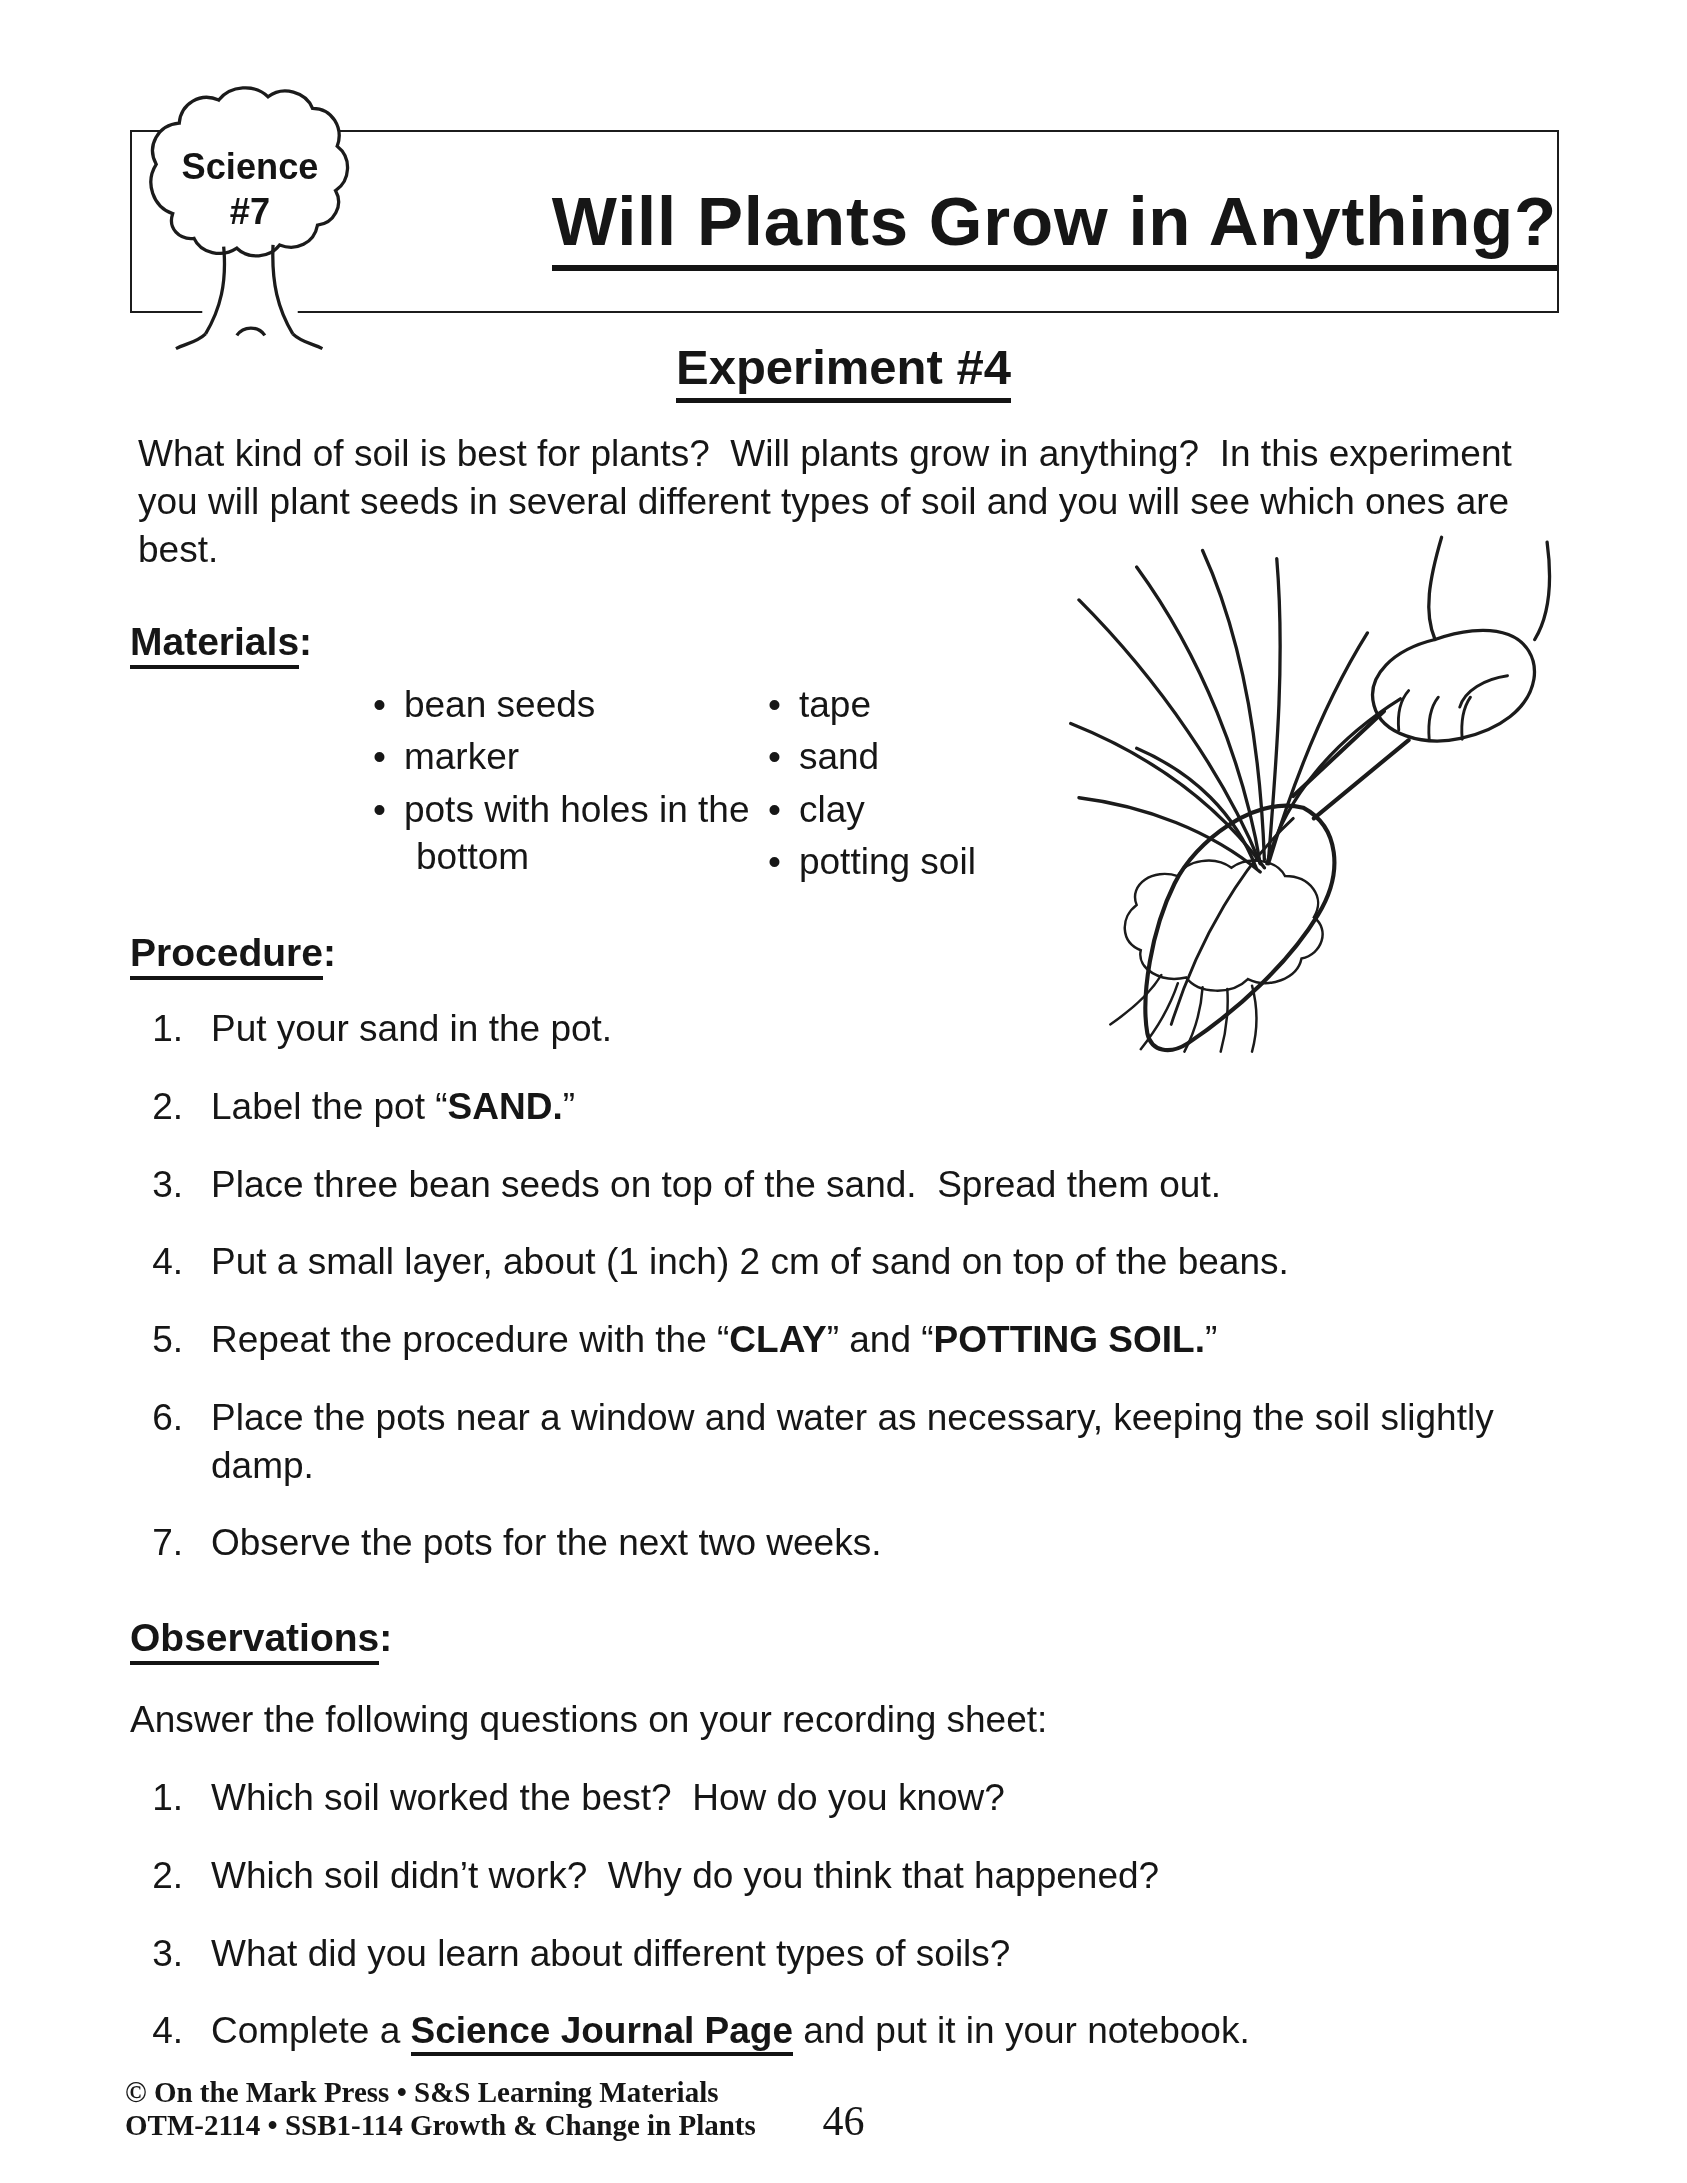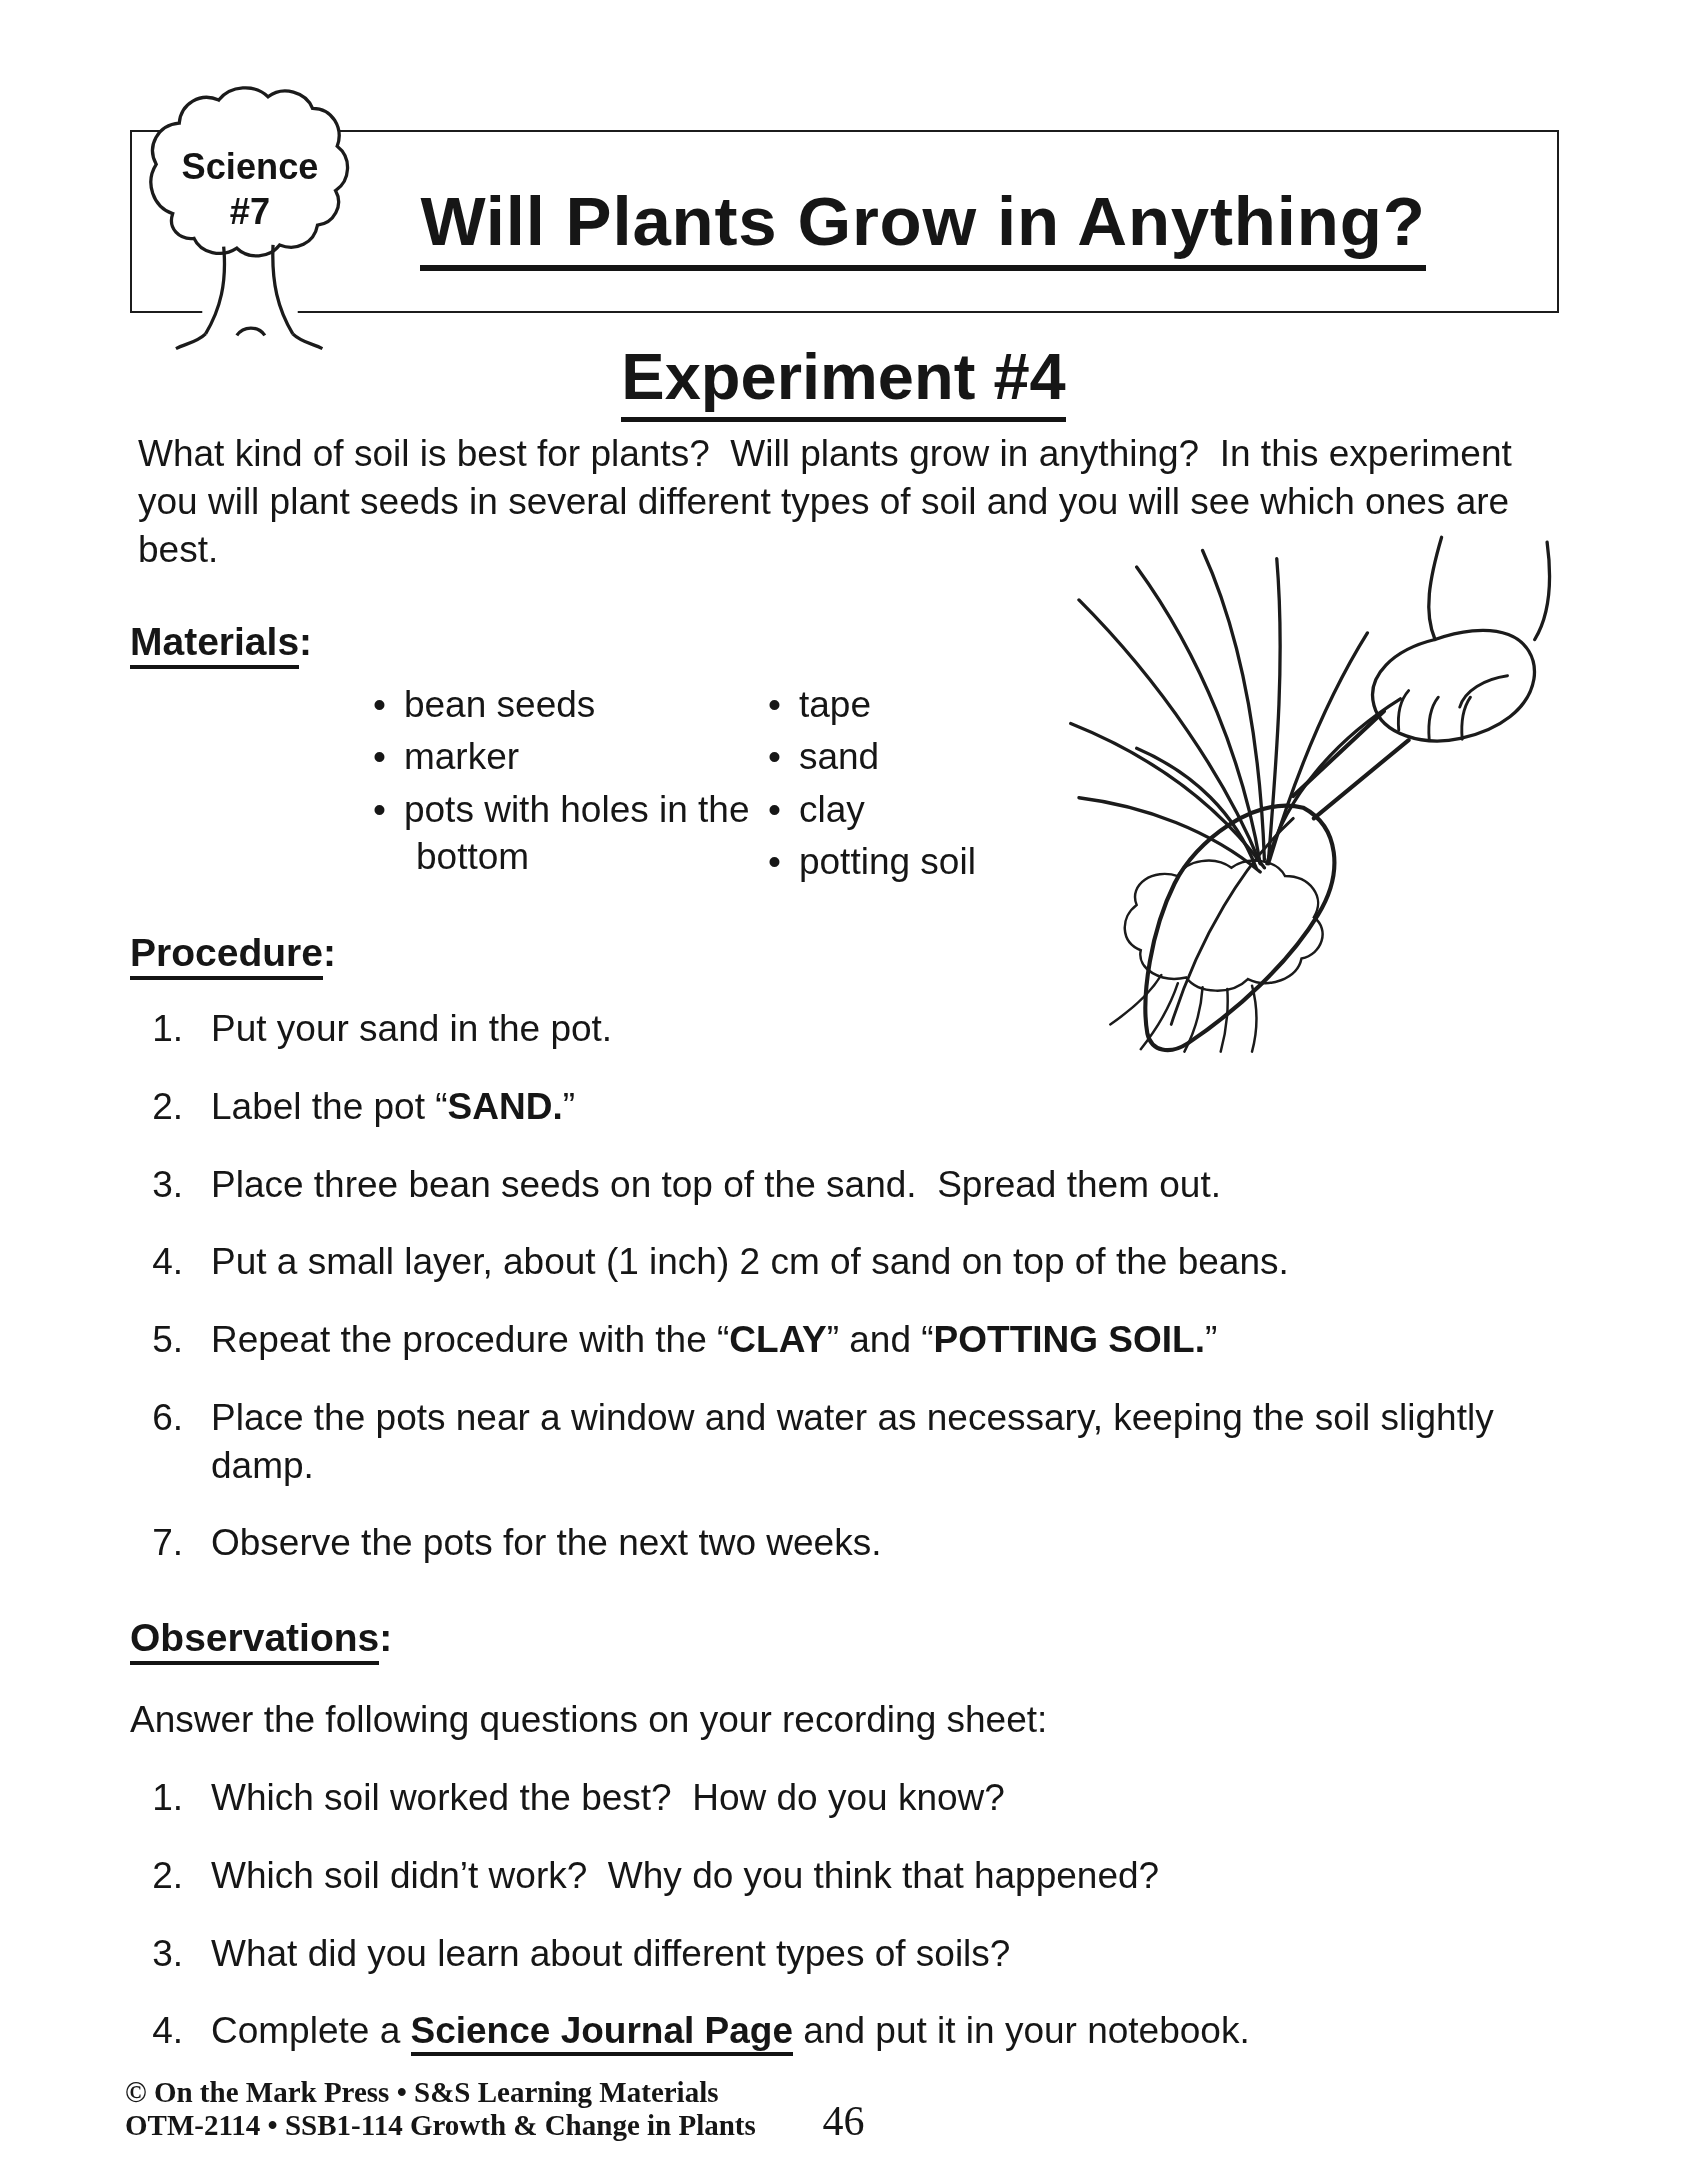--- a/index.html
+++ b/index.html
@@ -5,31 +5,31 @@
   html,body{margin:0;padding:0;background:#ffffff;}
   .page{
     position:relative;width:1687px;height:2183px;background:#ffffff;
     color:#161616;font-family:"Liberation Sans","DejaVu Sans",sans-serif;
     overflow:hidden;
   }
   
   .title-box{
     position:absolute;left:130px;top:130px;width:1429px;height:183px;
     border:2.5px solid #1c1c1c;box-sizing:border-box;
-    display:flex;align-items:center;justify-content:center;padding-left:157px;
+    display:flex;align-items:center;justify-content:flex-end;padding-left:157px;
   }
   .title{
     margin:0;font-size:69px;font-weight:bold;letter-spacing:0.8px;white-space:nowrap;
   }
   .title .uline{border-bottom:6.6px solid #141414;padding-bottom:5px;}
   .badge{position:absolute;left:138px;top:82px;width:224px;height:288px;z-index:3;}
   .badge text{font:bold 44px "Liberation Sans","DejaVu Sans",sans-serif;text-anchor:middle;fill:#141414;}
   .subtitle-row{position:absolute;top:339px;left:0;width:100%;text-align:center;}
   .subtitle{
-    display:inline-block;font-size:65px;font-weight:bold;
+    display:inline-block;font-size:49px;font-weight:bold;
     border-bottom:5px solid #141414;padding-bottom:2.5px;
   }
   
   .content{position:absolute;top:422px;left:130px;right:130px;}
   .intro{margin:8px;font-size:37px;line-height:1.30;white-space:pre-wrap;max-width:1434px;}
   .sec-head{margin:0;font-size:39px;font-weight:bold;}
   .sec-head .uword{border-bottom:4.1px solid #141414;padding-bottom:1.6px;}
   .mat-head{margin-top:46px;}
   .proc-head{margin-top:46px;}
   .obs-head{margin-top:49px;}

